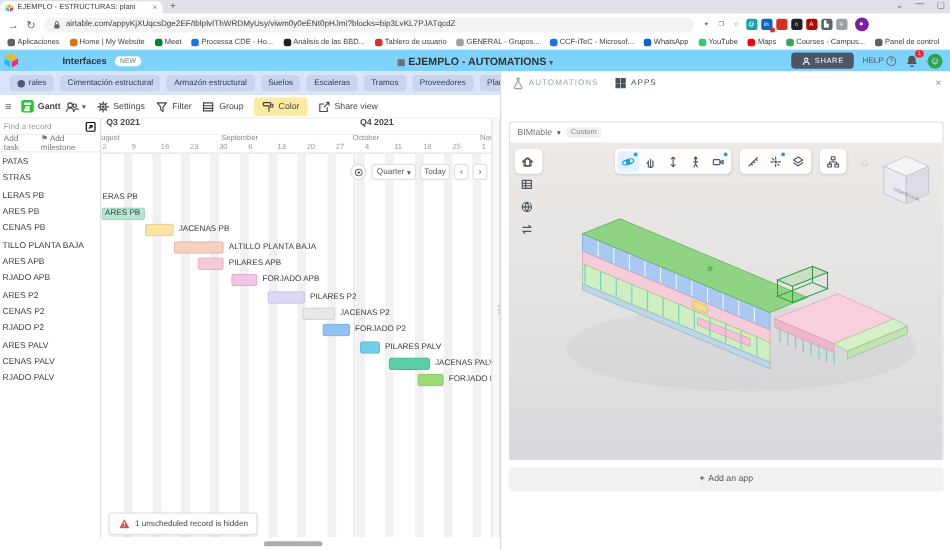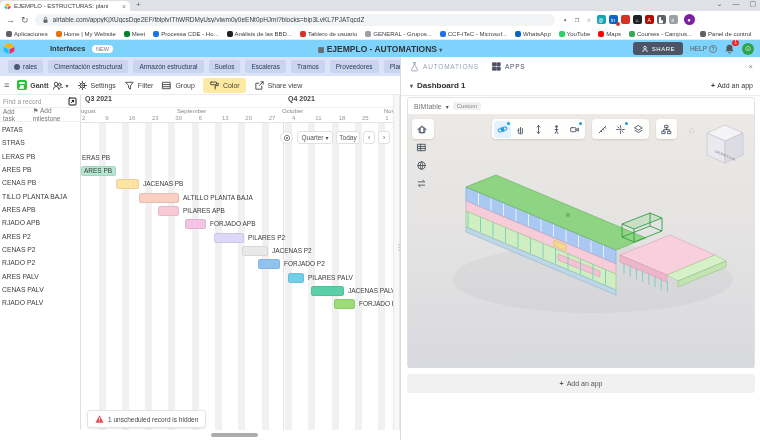--- a/index.html
+++ b/index.html
@@ -476,30 +476,20 @@
               <rect x="2" y="2" width="3.3" height="3.3" fill="currentColor"></rect>
               <rect x="6.7" y="2" width="3.3" height="3.3" fill="currentColor"></rect>
               <rect x="2" y="6.7" width="3.3" height="3.3" fill="currentColor"></rect>
               <rect x="6.7" y="6.7" width="3.3" height="3.3" fill="currentColor"></rect>
             </svg>
           </span>
           <span>APPS</span>
         </span>
       <span class="apclose">×</span>
     </div>
-    <div class="aprow2">
-      <span class="dashtitle">
-          <span class="caret">▾</span>
-          <span>Dashboard 1</span>
-        </span>
-      <span class="addapp-top">
-          <b>+</b> 
-          <span>Add an app</span>
-        </span>
-    </div>
     <div class="appcard">
       <div class="appcardhead">
         <span class="appname">BIMtable</span>
         <span class="caret">▾</span>
         <span class="custompill">Custom</span>
       </div>
       <div class="viewer">
 
         <svg width="346" height="254" viewBox="0 0 346 254" style="position:absolute;left:0;top:0;">
           <ellipse cx="185" cy="165" rx="140" ry="34" fill="rgba(150,150,160,0.10)"></ellipse>

